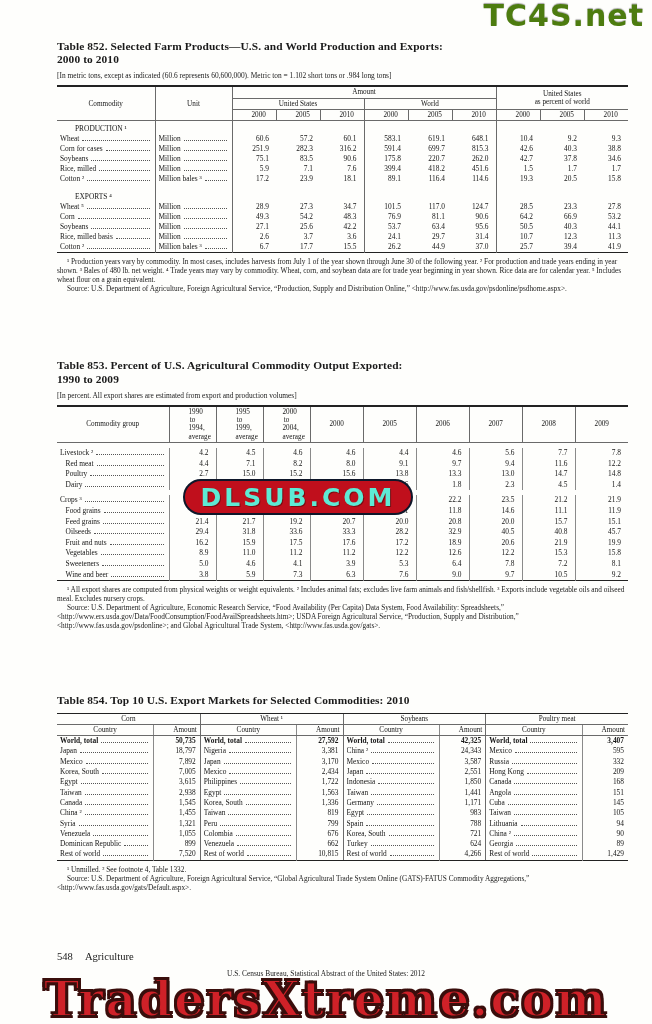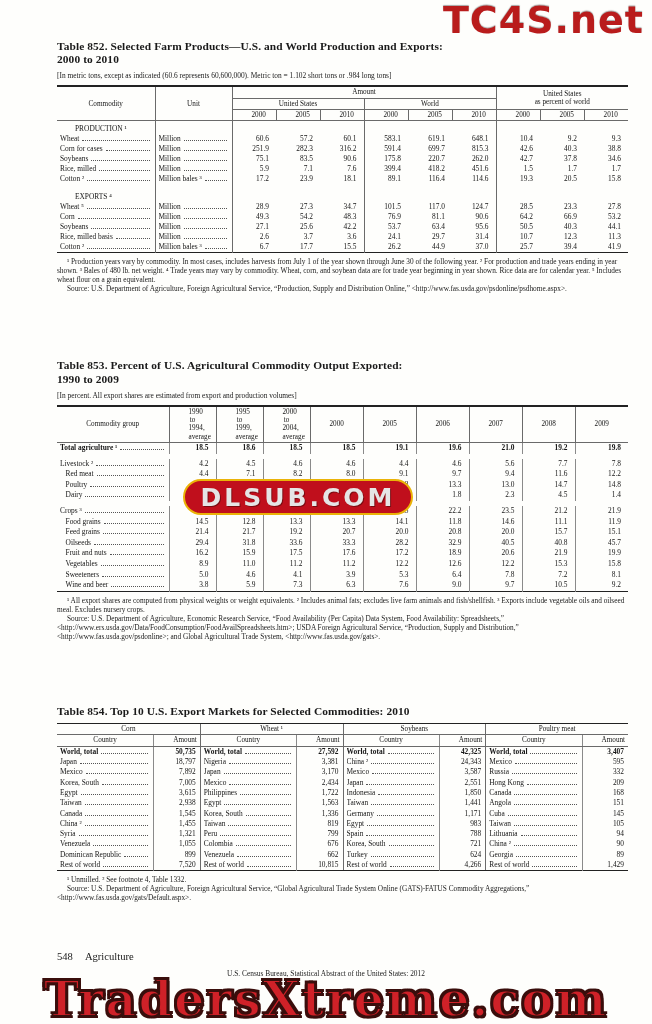--- a/index.html
+++ b/index.html
@@ -55,22 +55,22 @@
 
   .sect-852{margin-bottom:12px}
   .sect-853{margin-top:66px}
   .sect-854{margin-top:64px}
 
   .footer{position:absolute;left:57px;top:951px;font-size:10.6px}
   .footer .pageno{margin-right:12px}
   .census{position:absolute;left:0;top:969px;width:652px;text-align:center;font-size:7.4px;color:#222}
 
   
-  .wm-top{position:absolute;top:1px;right:8px;font-family:"DejaVu Sans","Liberation Sans",sans-serif;font-weight:bold;font-size:38px;line-height:1;color:#b91c1c;letter-spacing:1px;text-shadow:0 1px 1px rgba(255,255,255,.5), 0 -1px 1px rgba(0,0,0,.35)}
-  .wm-mid{position:absolute;left:183px;top:479px;min-width:230px;height:36px;background:#c00f1c;border:2px solid #eab308;border-radius:18px;color:#e5e5e5;font-family:"DejaVu Sans","Liberation Sans",sans-serif;font-weight:bold;font-size:25px;letter-spacing:3px;display:flex;align-items:center;justify-content:center;padding:0 12px;box-sizing:border-box;text-shadow:1px 1px 0 #7a0b11}
+  .wm-top{position:absolute;top:1px;right:8px;font-family:"DejaVu Sans","Liberation Sans",sans-serif;font-weight:bold;font-size:30px;line-height:1;color:#4d7c0f;letter-spacing:1px;text-shadow:0 1px 1px rgba(255,255,255,.5), 0 -1px 1px rgba(0,0,0,.35)}
+  .wm-mid{position:absolute;left:183px;top:479px;min-width:230px;height:36px;background:#c00f1c;border:2px solid #0f172a;border-radius:18px;color:#5eead4;font-family:"DejaVu Sans","Liberation Sans",sans-serif;font-weight:bold;font-size:25px;letter-spacing:3px;display:flex;align-items:center;justify-content:center;padding:0 12px;box-sizing:border-box;text-shadow:1px 1px 0 #7a0b11}
   .wm-bottom{position:absolute;left:50%;transform:translateX(-50%);bottom:1px;font-family:"DejaVu Serif","Liberation Serif",serif;font-weight:bold;font-size:48px;line-height:1;letter-spacing:2px;color:#cf2128;white-space:nowrap;-webkit-text-stroke:2px #3a0e0c;text-shadow:-2px -2px 0 #3a0e0c,2px -2px 0 #3a0e0c,-2px 2px 0 #3a0e0c,2px 2px 0 #3a0e0c}
 </style>
 </head>
 <body>
 
 <div class="page">
   <div class="content">
 
     <section class="sect-852">
       <h2 class="tbl-title">Table 852. Selected Farm Products—U.S. and World Production and Exports:
@@ -395,37 +395,20 @@
 average</th>
             <th>2000</th>
             <th>2005</th>
             <th>2006</th>
             <th>2007</th>
             <th>2008</th>
             <th>2009</th>
           </tr>
         </thead>
         <tbody>
-          <tr class="b">
-            <td class="name">
-                <span class="nm">
-                  <span class="t">Total agriculture ¹</span>
-                  <span class="lead"></span>
-                </span>
-              </td>
-            <td class="num">18.5</td>
-            <td class="num">18.6</td>
-            <td class="num">18.5</td>
-            <td class="num">18.5</td>
-            <td class="num">19.1</td>
-            <td class="num">19.6</td>
-            <td class="num">21.0</td>
-            <td class="num">19.2</td>
-            <td class="num">19.8</td>
-          </tr>
           <tr class="spacer">
               <td colspan="10"></td>
             </tr>
         </tbody>
         <tbody>
   <tr>
     <td class="name">
                 <span class="nm">
                   <span class="t">Livestock ²</span>
                   <span class="lead"></span>

